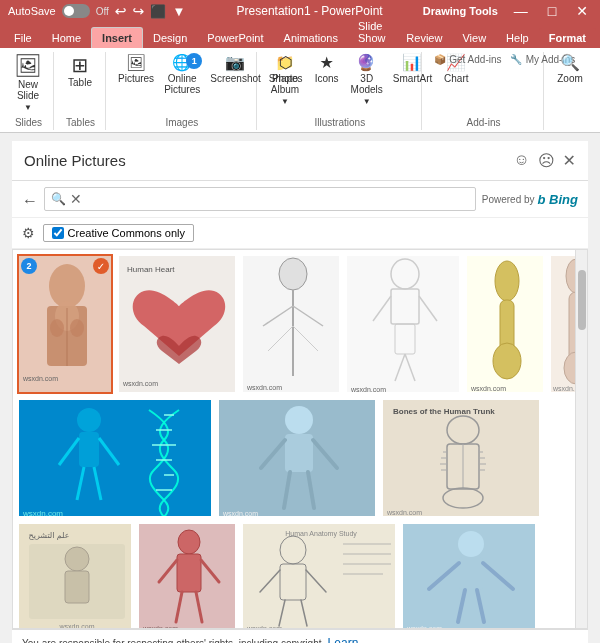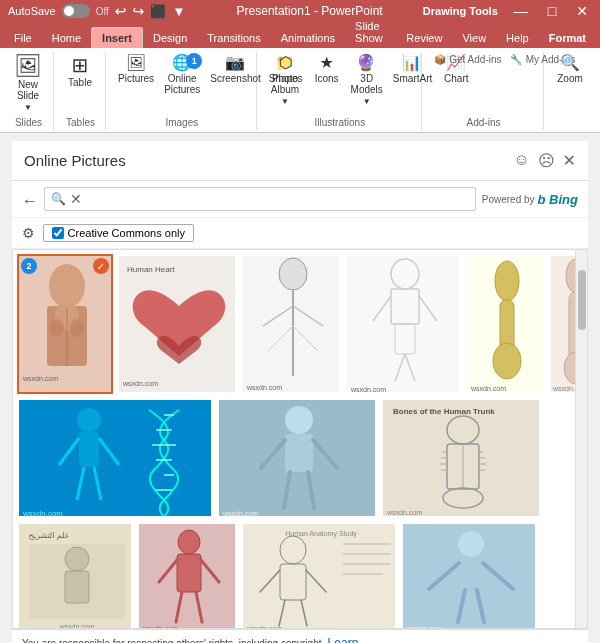--- a/index.html
+++ b/index.html
@@ -333,21 +333,21 @@
       <button class="win-btn">□</button>
       <button class="win-btn">✕</button>
     </div>
   </div>
 
   <div class="ribbon-tabs">
     <div class="ribbon-tab">File</div>
     <div class="ribbon-tab">Home</div>
     <div class="ribbon-tab active">Insert</div>
     <div class="ribbon-tab">Design</div>
-    <div class="ribbon-tab">Transitions</div>
+    <div class="ribbon-tab">PowerPoint</div>
     <div class="ribbon-tab">Animations</div>
     <div class="ribbon-tab">Slide Show</div>
     <div class="ribbon-tab">Review</div>
     <div class="ribbon-tab">View</div>
     <div class="ribbon-tab">Help</div>
     <div class="ribbon-tab format-tab" style="margin-left:auto;">Format</div>
   </div>
 
   <div class="ribbon">
 

